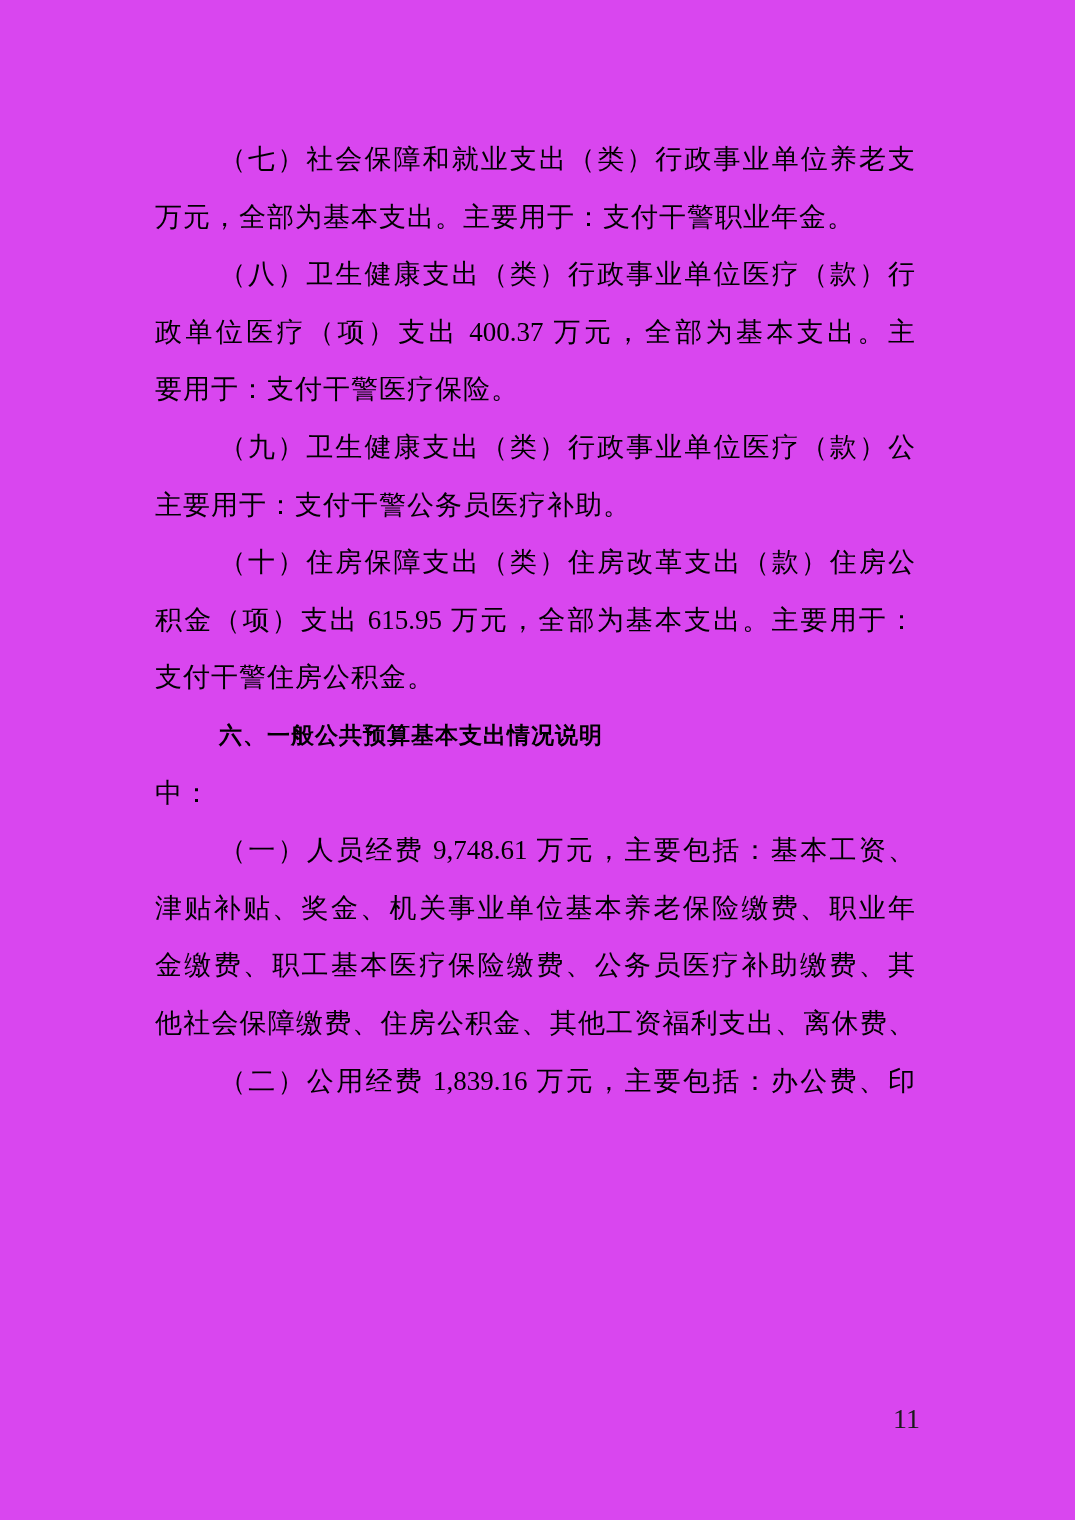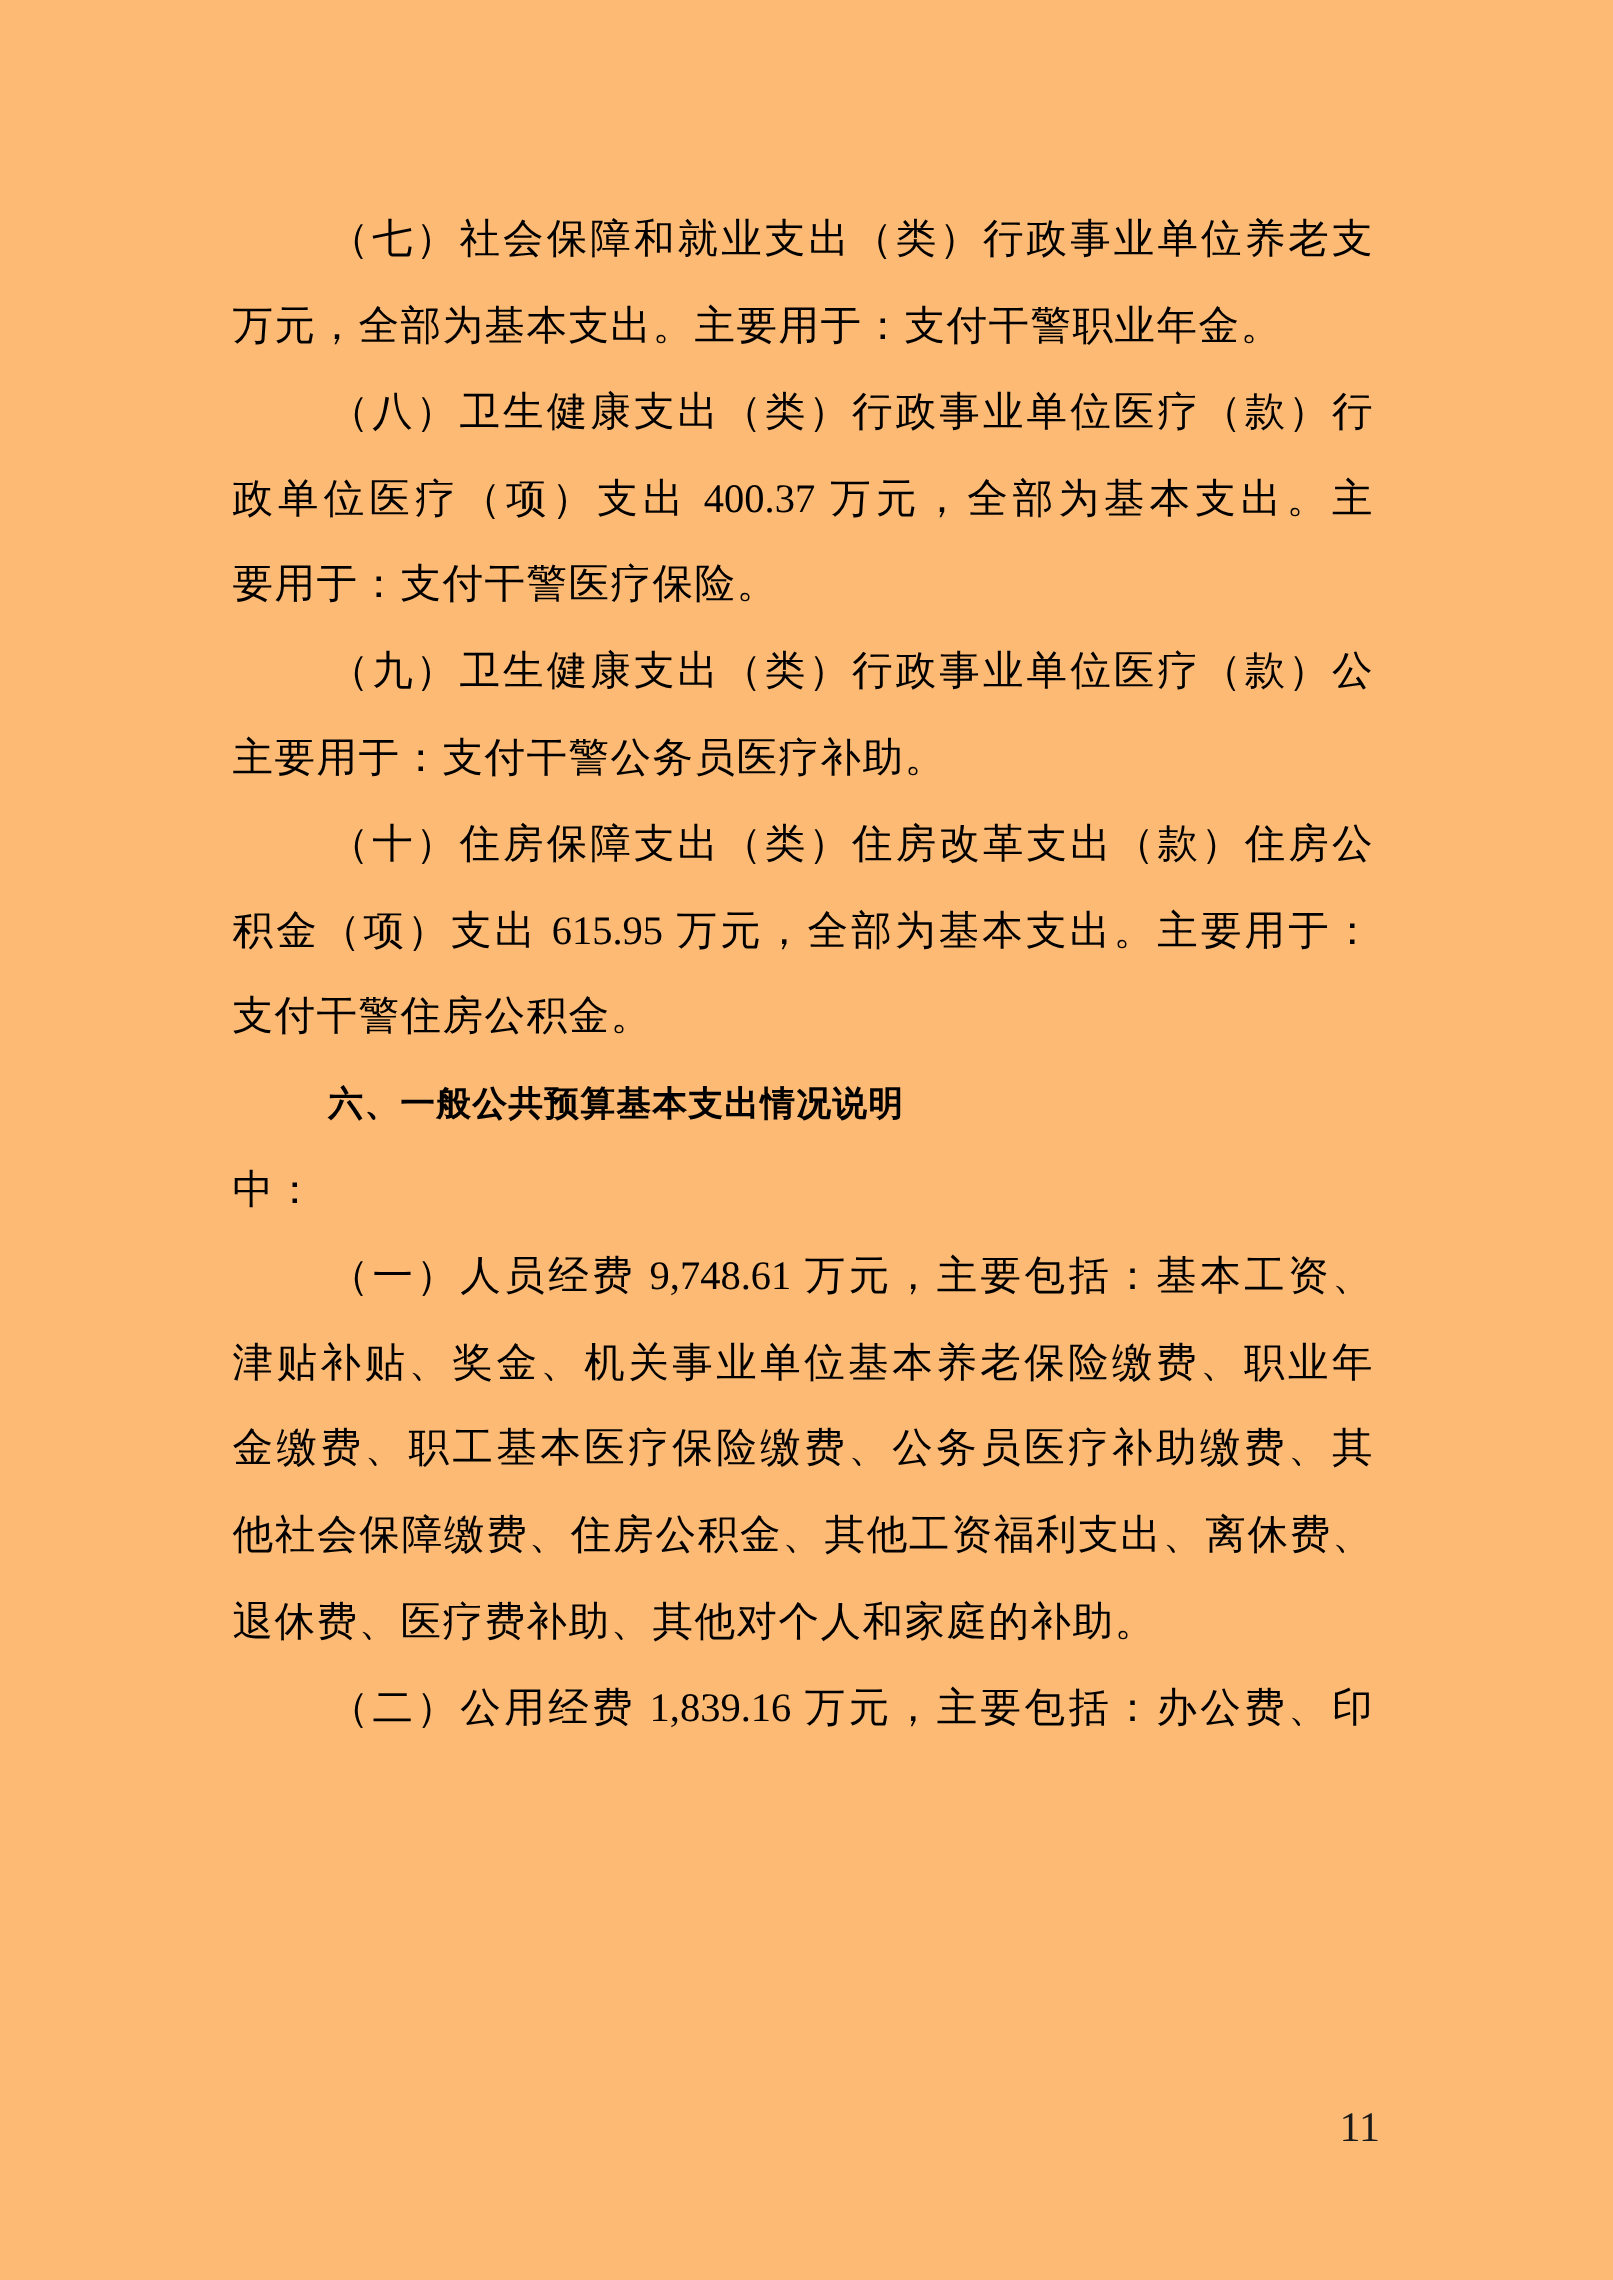--- a/index.html
+++ b/index.html
@@ -4,21 +4,21 @@
 <style>
   html, body {
     margin: 0;
     padding: 0;
     background: #ffffff;
   }
   .page {
     position: relative;
     width: 1075px;
     height: 1520px;
-    background: #fdba74;
+    background: #d946ef;
     overflow: hidden;
     font-family: "Liberation Serif", serif;
     color: #000000;
   }
   .content {
     position: absolute;
     left: 155px;
     top: 131px;
     width: 760px;
   }
@@ -77,17 +77,16 @@
     <div class="line">主要用于：支付干警公务员医疗补助。</div>
     <div class="line indent jl">（十）住房保障支出（类）住房改革支出（款）住房公</div>
     <div class="line jl">积金（项）支出 615.95 万元，全部为基本支出。主要用于：</div>
     <div class="line">支付干警住房公积金。</div>
     <div class="line indent heading">六、一般公共预算基本支出情况说明</div>
     <div class="line">中：</div>
     <div class="line indent jl">（一）人员经费 9,748.61 万元，主要包括：基本工资、</div>
     <div class="line jl">津贴补贴、奖金、机关事业单位基本养老保险缴费、职业年</div>
     <div class="line jl">金缴费、职工基本医疗保险缴费、公务员医疗补助缴费、其</div>
     <div class="line jl">他社会保障缴费、住房公积金、其他工资福利支出、离休费、</div>
-    <div class="line">退休费、医疗费补助、其他对个人和家庭的补助。</div>
     <div class="line indent jl">（二）公用经费 1,839.16 万元，主要包括：办公费、印</div>
   </div>
   <div class="page-number">11</div>
 </div>
 
 </body></html>

